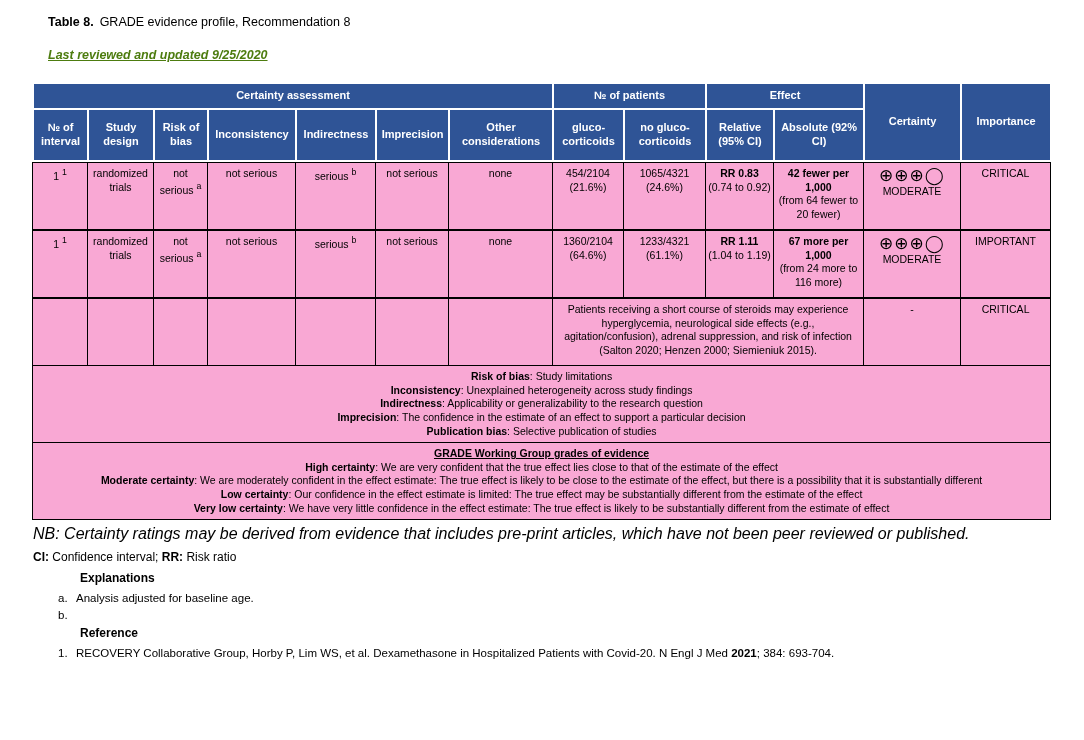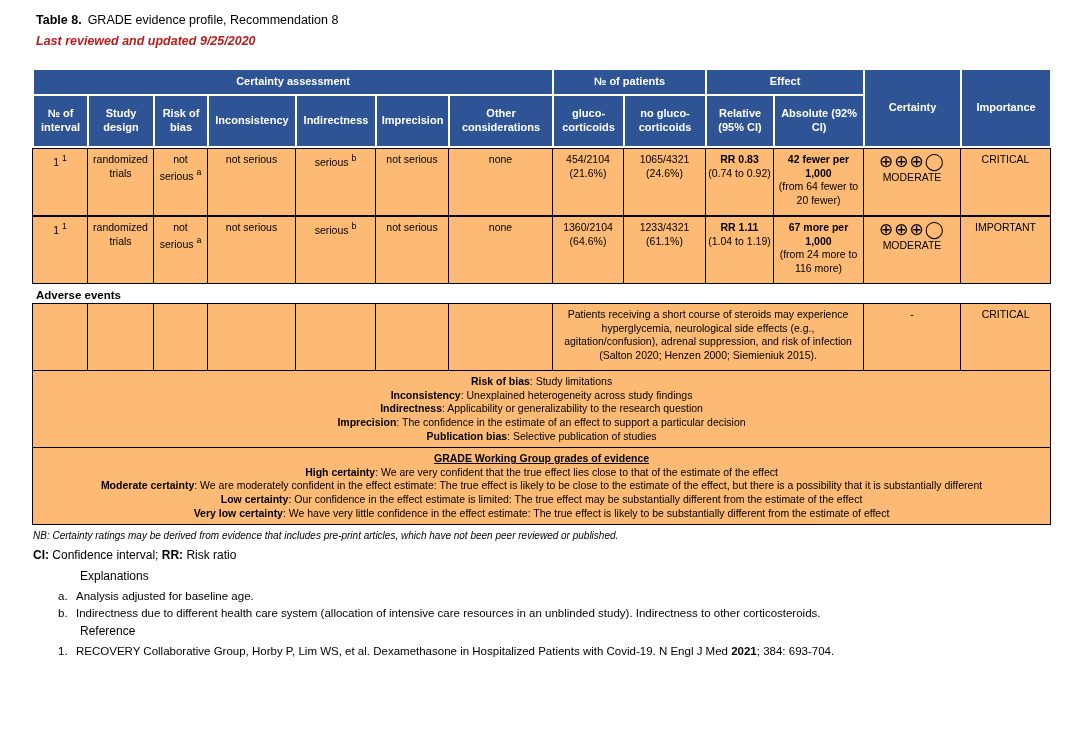--- a/index.html
+++ b/index.html
@@ -1,49 +1,49 @@
 <!DOCTYPE html>
 <html><head>
 <meta charset="utf-8">
 <style>
   html,body{margin:0;padding:0;background:#fff;}
   body{width:1084px;height:740px;font-family:"Liberation Sans",sans-serif;color:#000;overflow:hidden;}
   .page{position:relative;width:1084px;height:740px;}
   .b{font-weight:bold;}
   .titleblock{margin:10px 0 0 36px;font-size:12.5px;line-height:21px;}
-  .titleblock p{margin:0;}
-  .red{color:#b91c1c;font-weight:bold;font-style:italic;}
+  .titleblock p{margin:12px;}
+  .red{color:#4d7c0f;font-weight:bold;font-style:italic;text-decoration:underline;}
   .lbl{margin-right:6px;}
 
   table.tbl{border-collapse:collapse;table-layout:fixed;width:1018px;margin-left:32px;}
   
   table.header-tbl{margin-top:16px;}
   table.header-tbl th{background:#2F5496;color:#fff;font-weight:bold;font-size:11px;
     border:2px solid #fff;text-align:center;vertical-align:middle;padding:2px 1px;line-height:1.25;}
   tr.hrow1 th{height:20px;}
   tr.hrow2 th{height:46px;}
 
   
-  table.data-tbl td{border:1px solid #000;background:#fdba74;font-size:10.5px;line-height:1.3;
+  table.data-tbl td{border:1px solid #000;background:#f9a8d4;font-size:10.5px;line-height:1.3;
     text-align:center;vertical-align:top;padding:4px 2px;}
   tr.outcome-row td{height:58px;}
   td.comment{ text-align:left;padding:3px 5px;}
   .sym{font-size:17px;letter-spacing:1px;line-height:1.05;white-space:nowrap;}
   .certlab{font-size:10.5px;}
 
   .section-label{margin:5px 0 2px 36px;font-size:11.5px;font-weight:bold;}
 
   td.notes{ text-align:left;font-size:10.5px;padding:2px 5px;line-height:16.2px;}
   .notes-heading{font-weight:bold;text-decoration:underline;}
   td.notes2{line-height:17.2px;}
 
   .footer{margin:5px 0 0 33px;font-size:12px;}
   .footer p{margin:0 0 7px 0;}
-  .nb{font-style:italic;font-size:10px;}
-  .fhead{font-weight:normal;margin-bottom:5px;padding-left:47px;}
+  .nb{font-style:italic;font-size:16px;}
+  .fhead{font-weight:bold;margin-bottom:5px;padding-left:47px;}
   .flist{margin:0 0 5px 0;padding:0;list-style:none;}
   .flist li{margin:0 0 5px 0;font-size:11.5px;display:flex;}
   .flist .marker{width:18px;margin-left:25px;flex:none;}
 </style>
 </head>
 <body>
 
 <div class="page">
 
   <div class="titleblock">
@@ -172,21 +172,20 @@
           </td>
       <td>
             <div class="sym">⊕⊕⊕◯</div>
             <div class="certlab">MODERATE</div>
           </td>
       <td>IMPORTANT</td>
     </tr>
   </tbody>
     </table>
 
-  <div class="section-label">Adverse events</div>
   <table class="tbl data-tbl">
     <colgroup>
       <col style="width:55px">
         <col style="width:66px">
         <col style="width:54px">
         <col style="width:88px">
       <col style="width:80px">
         <col style="width:73px">
         <col style="width:104px">
         <col style="width:71px">
@@ -234,25 +233,24 @@
     <p class="nb">NB: Certainty ratings may be derived from evidence that includes pre-print articles, which have not been peer reviewed or published.</p>
     <p><span class="b">CI:</span><span> Confidence interval; </span><span class="b">RR:</span><span> Risk ratio</span></p>
     <p class="fhead">Explanations</p>
     <ul class="flist">
       <li>
           <span class="marker">a.</span>
           <span>Analysis adjusted for baseline age.</span>
         </li>
       <li>
           <span class="marker">b.</span>
-          <span>Indirectness due to different health care system (allocation of intensive care resources in an unblinded study). Indirectness to other corticosteroids.</span>
         </li>
     </ul>
     <p class="fhead">Reference</p>
     <ul class="flist">
       <li>
           <span class="marker">1.</span>
-          <span><span>RECOVERY Collaborative Group, Horby P, Lim WS, et al. Dexamethasone in Hospitalized Patients with Covid-19. N Engl J Med </span><span class="b">2021</span><span>; 384: 693-704.</span></span>
+          <span><span>RECOVERY Collaborative Group, Horby P, Lim WS, et al. Dexamethasone in Hospitalized Patients with Covid-20. N Engl J Med </span><span class="b">2021</span><span>; 384: 693-704.</span></span>
         </li>
     </ul>
   </div>
 
 </div>
 
 </body></html>

